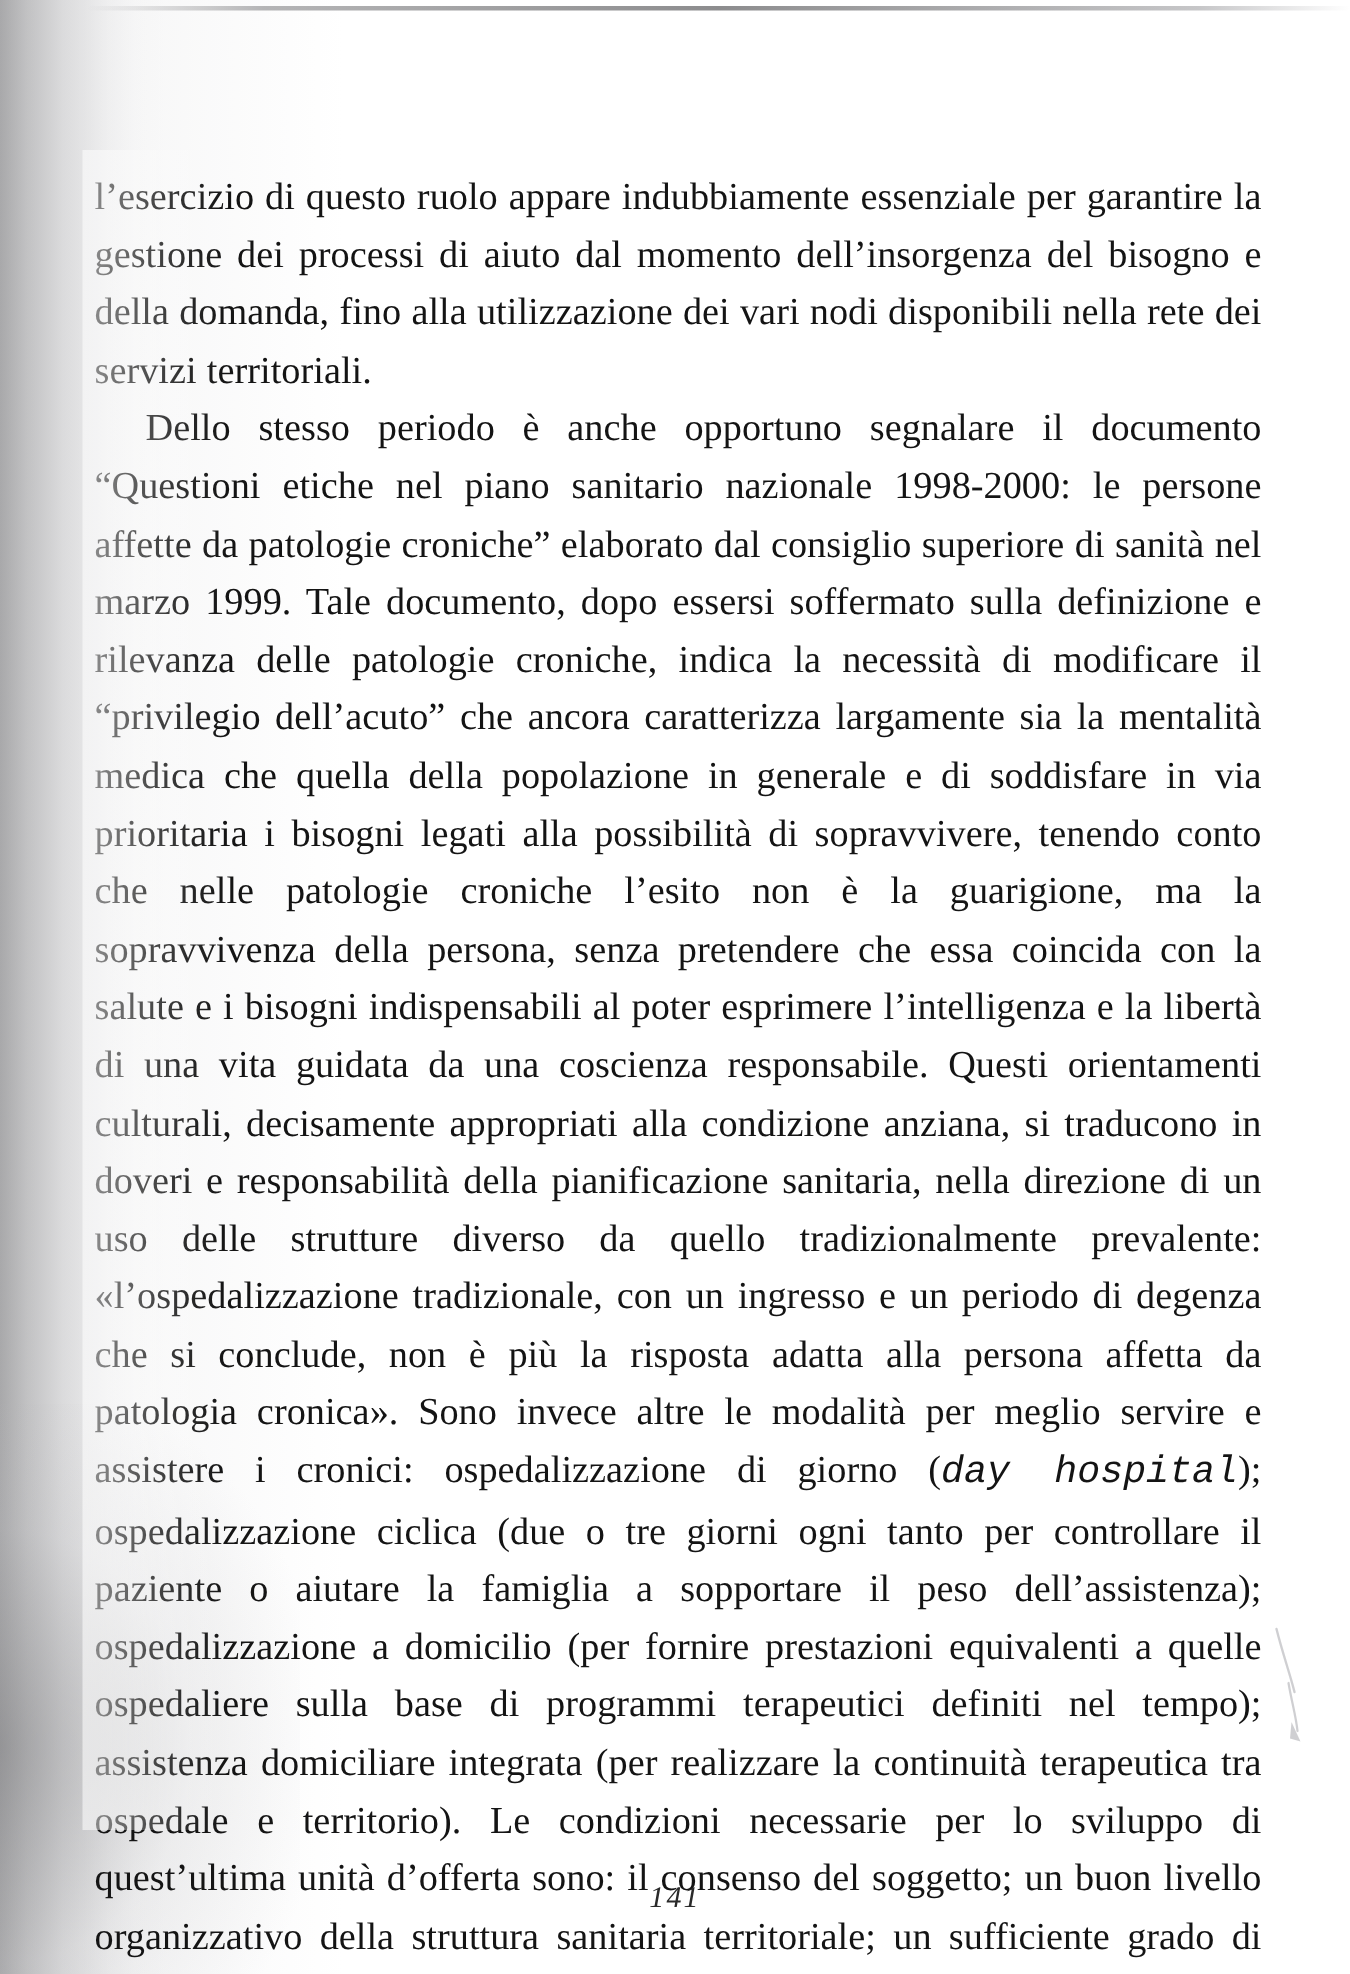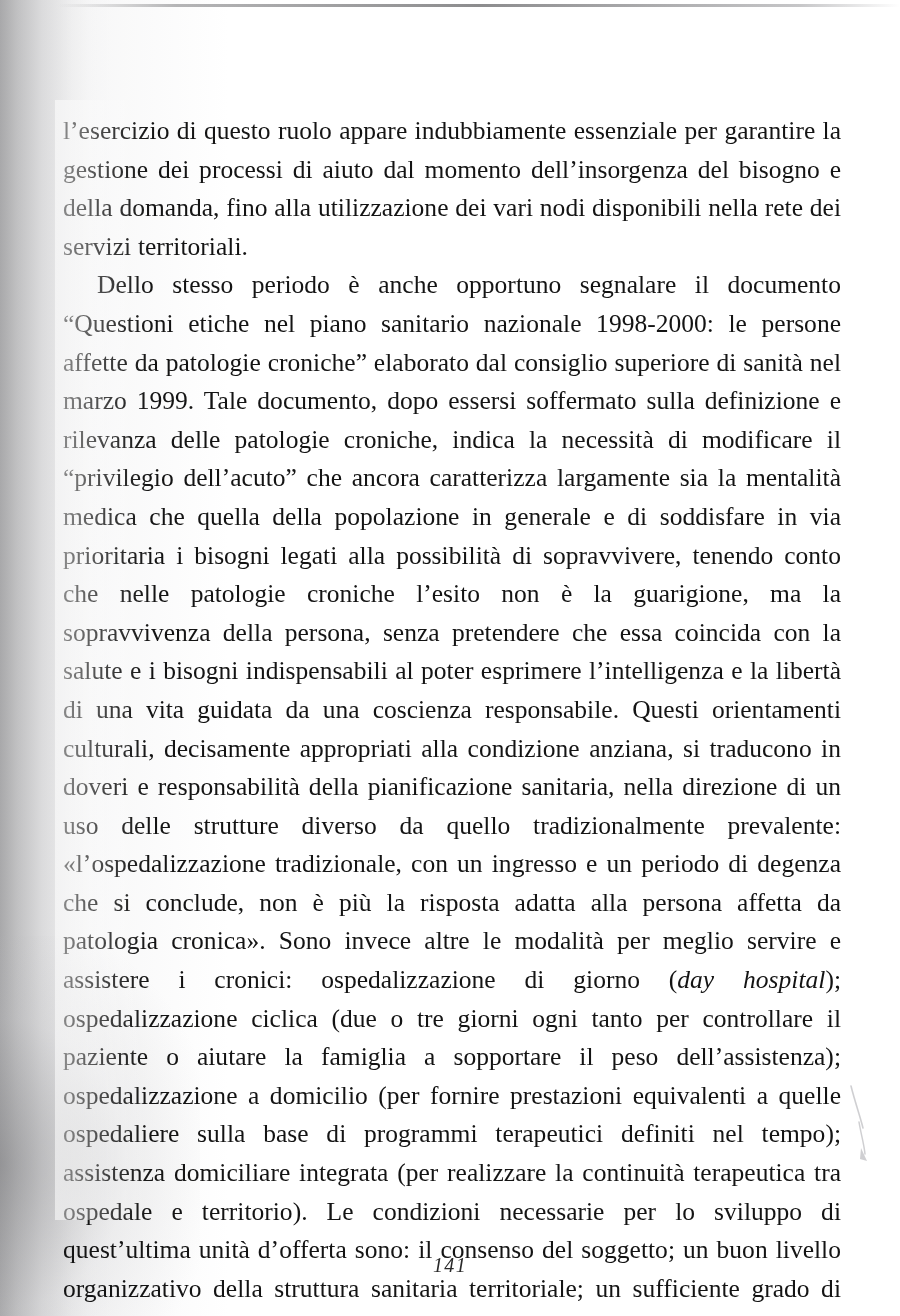--- a/index.html
+++ b/index.html
@@ -112,20 +112,21 @@
     word-spacing: 0.4px;
     hyphens: none;
   }
 
   p.para + p.para {
     text-indent: 34px;
   }
 
   p.para em {
     font-style: italic;
+    font-family: Liberation Mono, monospace;
   }
 
   
   .ink-fade {
     position: absolute;
     left: 55px;
     top: 100px;
     width: 96px;
     height: 1120px;
     background: linear-gradient(to right,

